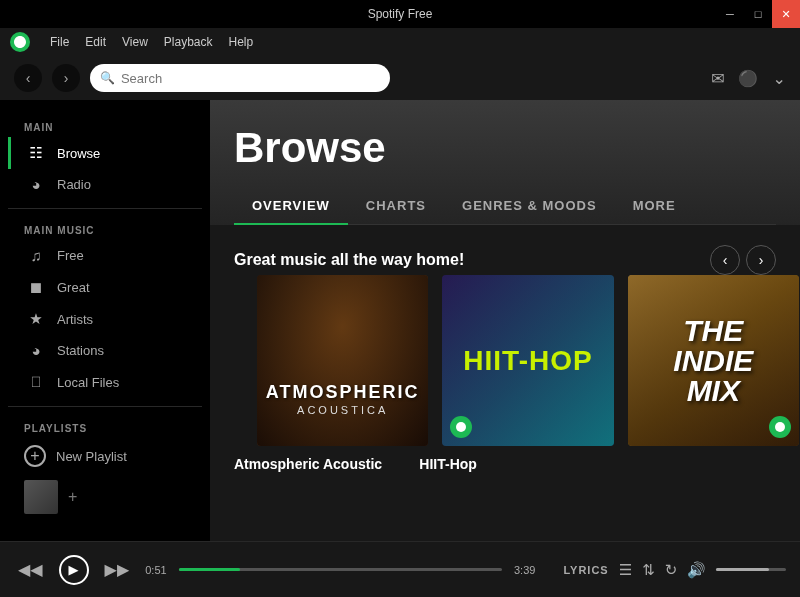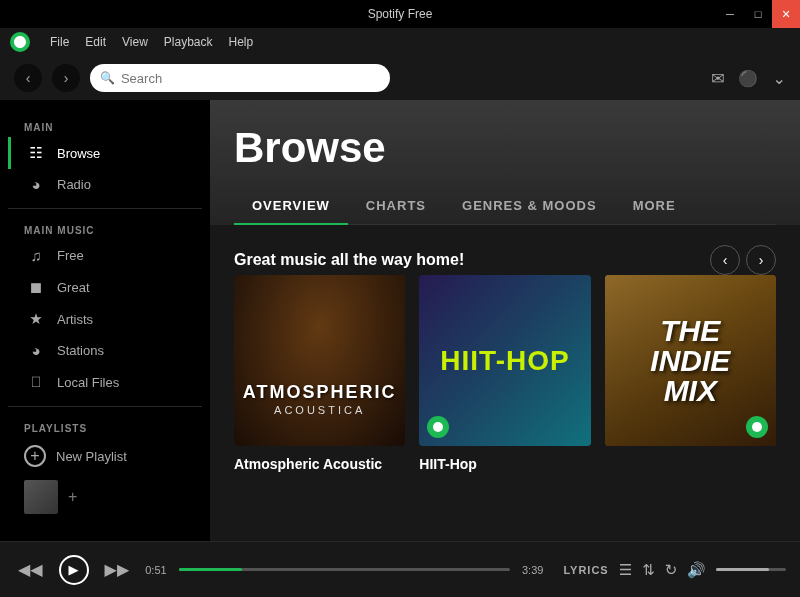--- a/index.html
+++ b/index.html
@@ -309,20 +309,21 @@
       flex: 1;
       cursor: pointer;
     }
     .card-image {
       width: 100%;
       aspect-ratio: 1;
       border-radius: 4px;
       overflow: hidden;
       margin-bottom: 10px;
       position: relative;
+      margin-left: 23px;
     }
     .card-img-bg {
       width: 100%;
       height: 100%;
       background-size: cover;
       background-position: center;
     }
     
     .card-img-atmospheric {
       background: linear-gradient(135deg, #2c1810 0%, #5a2d0c 40%, #3d1a08 100%);
@@ -499,20 +500,21 @@
       align-items: center;
       gap: 10px;
       margin-left: 8px;
     }
     .lyrics-btn {
       font-size: 11px;
       color: #aaa;
       cursor: pointer;
       font-weight: 600;
       letter-spacing: 1px;
+      margin-left: 8px;
     }
     .player-icon {
       color: #aaa;
       font-size: 15px;
       cursor: pointer;
     }
     .volume-track {
       width: 70px;
       height: 3px;
       background: #535353;

